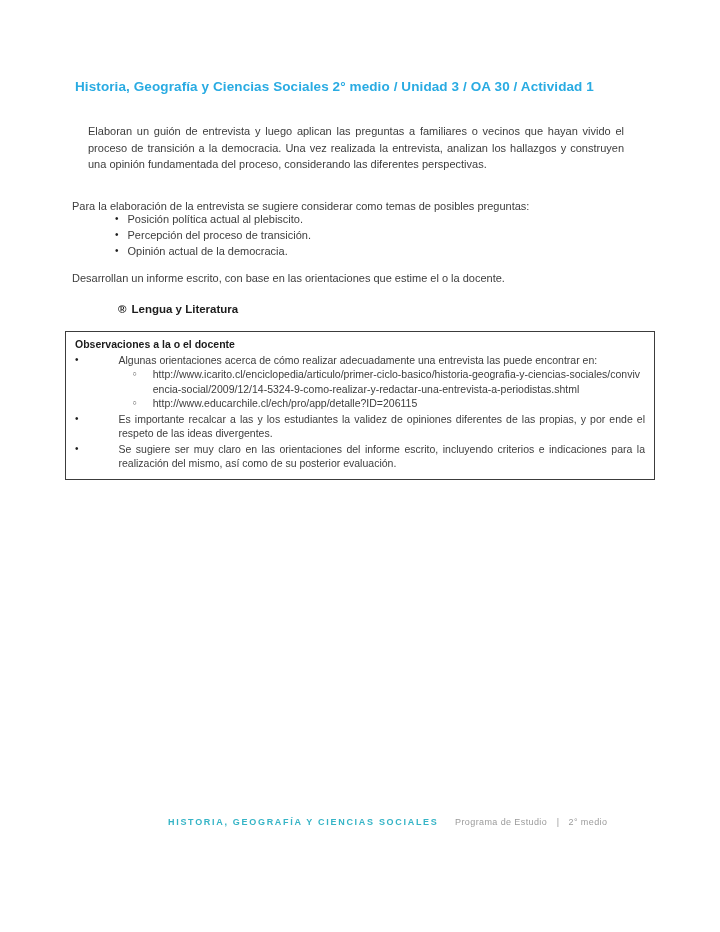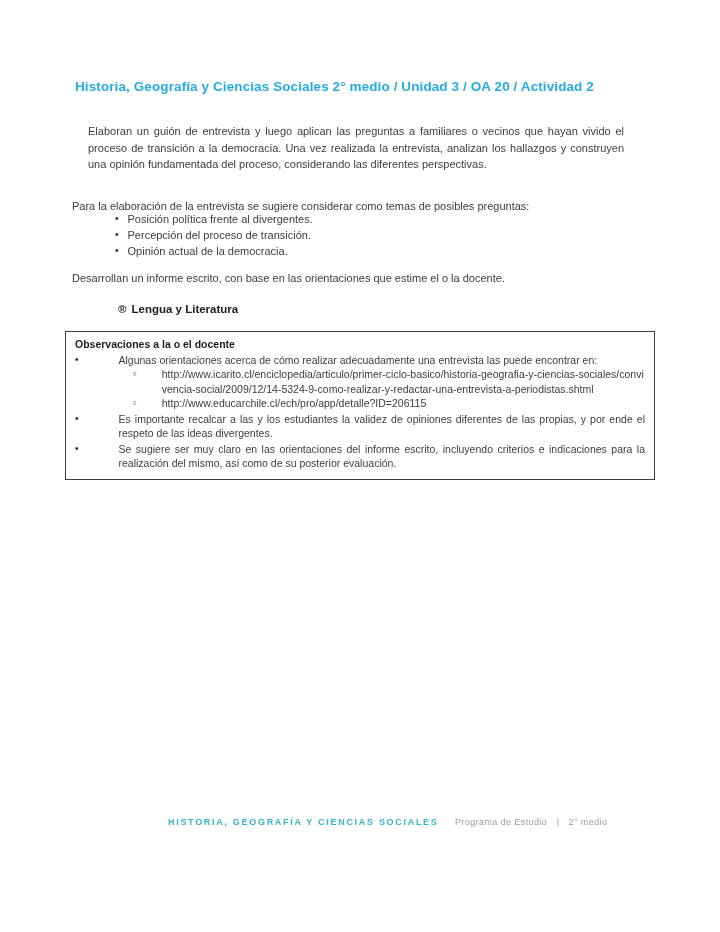--- a/index.html
+++ b/index.html
@@ -42,48 +42,48 @@
     position:absolute;top:331px;left:65px;width:590px;
     box-sizing:border-box;border:1.5px solid #3c3c3c;
     padding:5px 9px 8px 9px;
     font-size:10.5px;line-height:14.5px;
   }
   .obs-title{font-weight:bold;color:#1c1c1c;margin-bottom:1px;}
   .obs-item{display:flex;gap:8px;margin-top:1px;text-align:justify;}
   .obs-item .blt{line-height:14.5px;}
   .obs-text{flex:1 1 auto;margin-left:32px;}
   .link-list{margin:0 0 0 14px;}
-  .link-row{display:flex;gap:25px;}
+  .link-row{display:flex;gap:16px;}
   .circ{flex:0 0 auto;font-size:7px;line-height:14.5px;color:#1f1f1f;}
   .url{color:#3d3d3d;text-decoration:none;overflow-wrap:anywhere;word-break:break-all;}
 
   .footer{
     position:absolute;top:817px;left:168px;white-space:nowrap;
     font-size:9px;
   }
   .footer-section{color:#35b4c6;font-weight:bold;letter-spacing:1.7px;text-align:center;}
   .footer-doc{color:#9b9b9b;margin-left:14px;letter-spacing:.4px;}
   .footer-sep{color:#9b9b9b;margin:0 7px;}
   .footer-level{color:#9b9b9b;letter-spacing:.4px;}
 </style>
 </head>
 <body>
 
 <div class="page">
 
-  <div class="activity-title">Historia, Geografía y Ciencias Sociales 2° medio / Unidad 3 / OA 20 / Actividad 2</div>
+  <div class="activity-title">Historia, Geografía y Ciencias Sociales 2° medio / Unidad 3 / OA 30 / Actividad 1</div>
 
   <p class="intro">Elaboran un guión de entrevista y luego aplican las preguntas a familiares o vecinos que hayan vivido el proceso de transición a la democracia. Una vez realizada la entrevista, analizan los hallazgos y construyen una opinión fundamentada del proceso, considerando las diferentes perspectivas.</p>
 
   <p class="lead">Para la elaboración de la entrevista se sugiere considerar como temas de posibles preguntas:</p>
 
   <div class="topics">
     <div class="topic-row">
       <span class="blt">•</span>
-      <span>Posición política frente al divergentes.</span>
+      <span>Posición política actual al plebiscito.</span>
     </div>
     <div class="topic-row">
       <span class="blt">•</span>
       <span>Percepción del proceso de transición.</span>
     </div>
     <div class="topic-row">
       <span class="blt">•</span>
       <span>Opinión actual de la democracia.</span>
     </div>
   </div>

